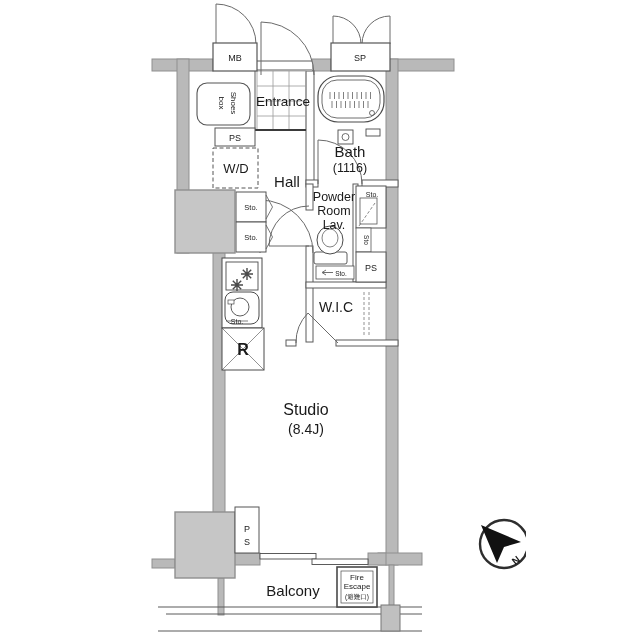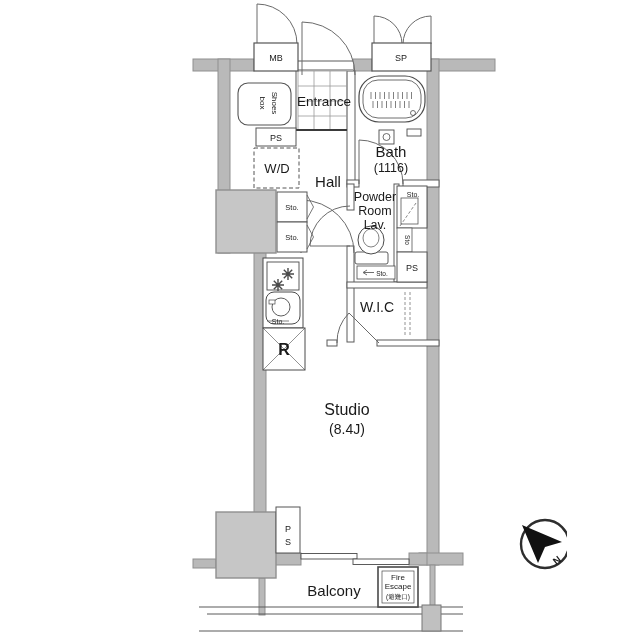--- a/index.html
+++ b/index.html
@@ -1,17 +1,17 @@
 <!DOCTYPE html>
 <html><head>
 <meta charset="utf-8">
 <style>
   html,body{margin:0;padding:0;background:#ffffff;}
   .page{position:relative;width:526px;height:640px;background:#ffffff;overflow:hidden;
-        font-family:"Liberation Sans",sans-serif;margin-left:41px;}
+        font-family:"Liberation Sans",sans-serif;}
   svg{position:absolute;left:0;top:0;}
   text{fill:#1a1a1a;font-family:"Liberation Sans",sans-serif;}
 </style>
 </head>
 <body>
 
 <div class="page">
 <svg width="639" height="640" viewBox="0 0 639 640">
 
   <g fill="#b9b9b9" stroke="#8f8f8f" stroke-width="1">

